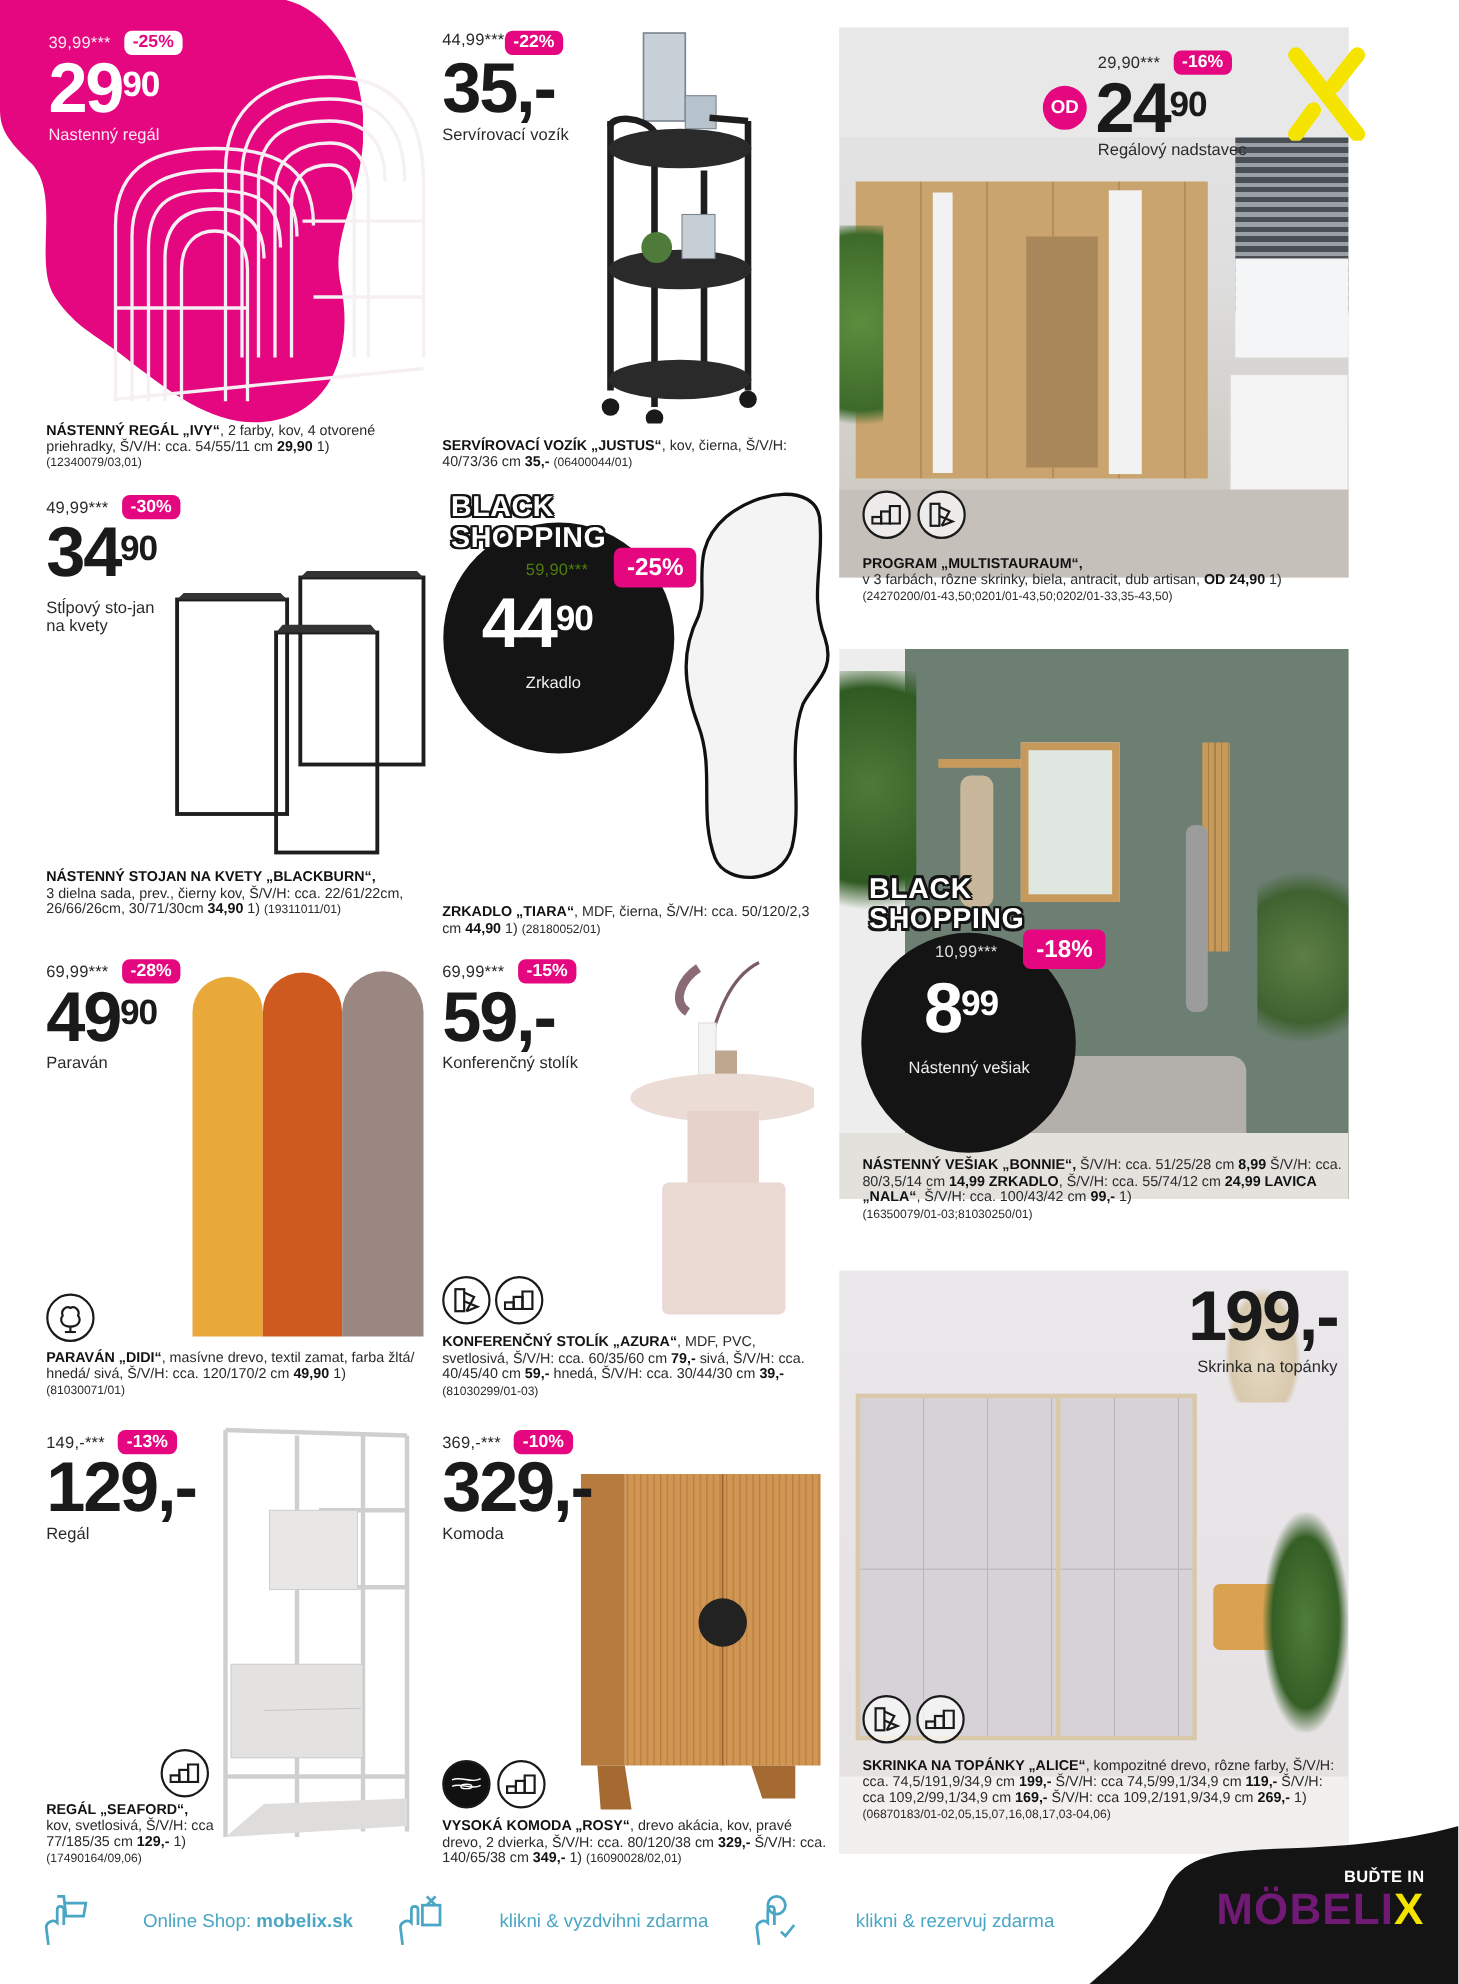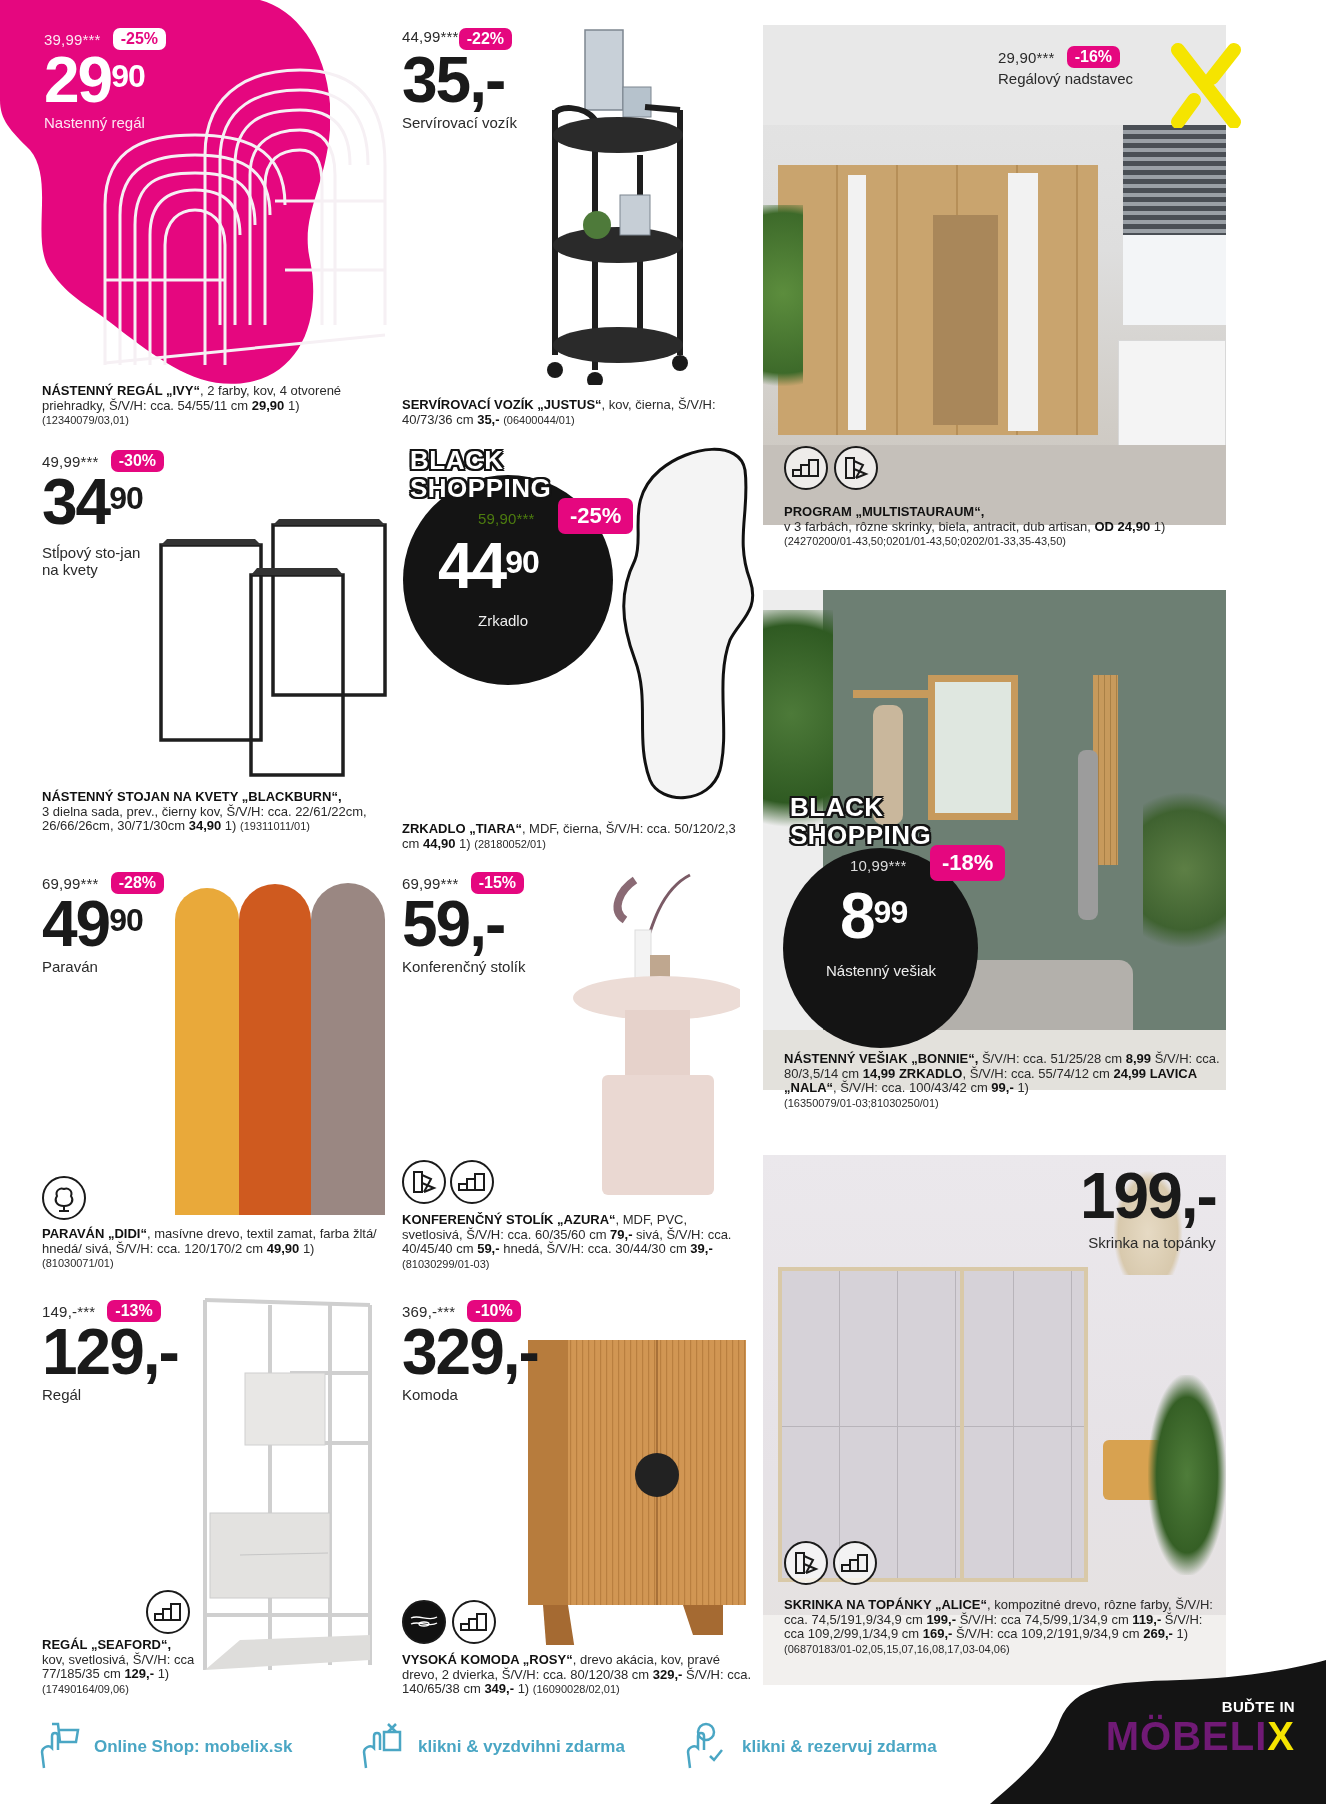--- a/index.html
+++ b/index.html
@@ -25,21 +25,21 @@
   .photo { position: absolute; overflow: hidden; }
   .ph-room1 { left: 763px; top: 25px; width: 463px; height: 500px; background: linear-gradient(180deg, #e6e6e6 0%, #dedede 45%, #d0ccc6 80%, #c9c4bd 100%); }
   .ph-room2 { left: 763px; top: 590px; width: 463px; height: 500px; background: linear-gradient(90deg, #ededed 0 60px, #6d7f73 60px 100%); }
   .ph-room3 { left: 763px; top: 1155px; width: 463px; height: 530px; background: linear-gradient(180deg, #ebe8ec 0%, #e6e2e6 60%, #e5e2df 100%); }
 
   .black-circle { background: #141414; border-radius: 50%; position: absolute; }
   .bs-title { font-weight: 900; font-size: 26px; line-height: 28px; color: #fff; text-align: left; letter-spacing: 0.5px;
     text-shadow: -2px -2px 0 #141414, 2px -2px 0 #141414, -2px 2px 0 #141414, 2px 2px 0 #141414, 0 2px 0 #141414, 0 -2px 0 #141414, 2px 0 0 #141414, -2px 0 0 #141414; }
 
   .footer-item { display: flex; align-items: center; gap: 14px; color: #4aa6c4; font-size: 17px; font-weight: 700; }
-  .footer-item .lt { font-weight: 700; }
+  .footer-item .lt { font-weight: 400; margin-left: 36px; }
 </style>
 </head>
 <body>
 
 <svg class="abs pink-blob" viewBox="0 0 330 385">
   <path d="M0,0 L260,0 C300,10 335,60 330,130 C325,190 300,215 310,260 C322,320 300,372 250,382 C200,392 160,360 120,330 C90,305 70,300 50,270 C30,240 55,180 30,150 C10,130 0,120 0,100 Z" fill="#e5077f"></path>
 </svg>
 <svg class="abs" style="left:100px;top:65px;width:290px;height:300px" viewBox="0 0 290 300">
   <g fill="none" stroke="#f6f0f4" stroke-width="3">
     <path d="M5,300 L5,140 C5,80 50,70 95,70 C140,70 185,80 185,140"></path>
@@ -123,20 +123,24 @@
       <line x1="10" y1="8" x2="66" y2="80"></line>
       <line x1="66" y1="8" x2="44" y2="36"></line>
       <line x1="26" y1="58" x2="10" y2="80"></line>
     </g>
 </svg>
 <div class="abs" style="left:948px;top:46px;">
   <div style="display:flex;align-items:center;gap:12px;padding-left:50px">
     <span class="old-price">29,90***</span>
     <span class="badge">-16%</span>
   </div>
+  <div style="display:flex;align-items:center;gap:8px;margin-top:2px">
+    <span style="width:40px;height:40px;border-radius:50%;background:#e5077f;color:#fff;font-weight:700;font-size:17px;display:flex;align-items:center;justify-content:center">OD</span>
+    <div class="price-main"><span>24</span><sup>90</sup></div>
+  </div>
   <div class="price-label" style="margin-top:2px;padding-left:50px">Regálový nadstavec</div>
 </div>
 <div class="abs" style="left:784px;top:446px;display:flex;gap:6px">
   <div class="icon-circle">
       <svg width="28" height="18" viewBox="0 0 28 18">
         <g fill="none" stroke="#1a1a1a" stroke-width="2">
           <rect x="1" y="11" width="8" height="6"></rect>
           <rect x="9" y="6" width="8" height="11"></rect>
           <rect x="17" y="1" width="9" height="16"></rect>
         </g>

